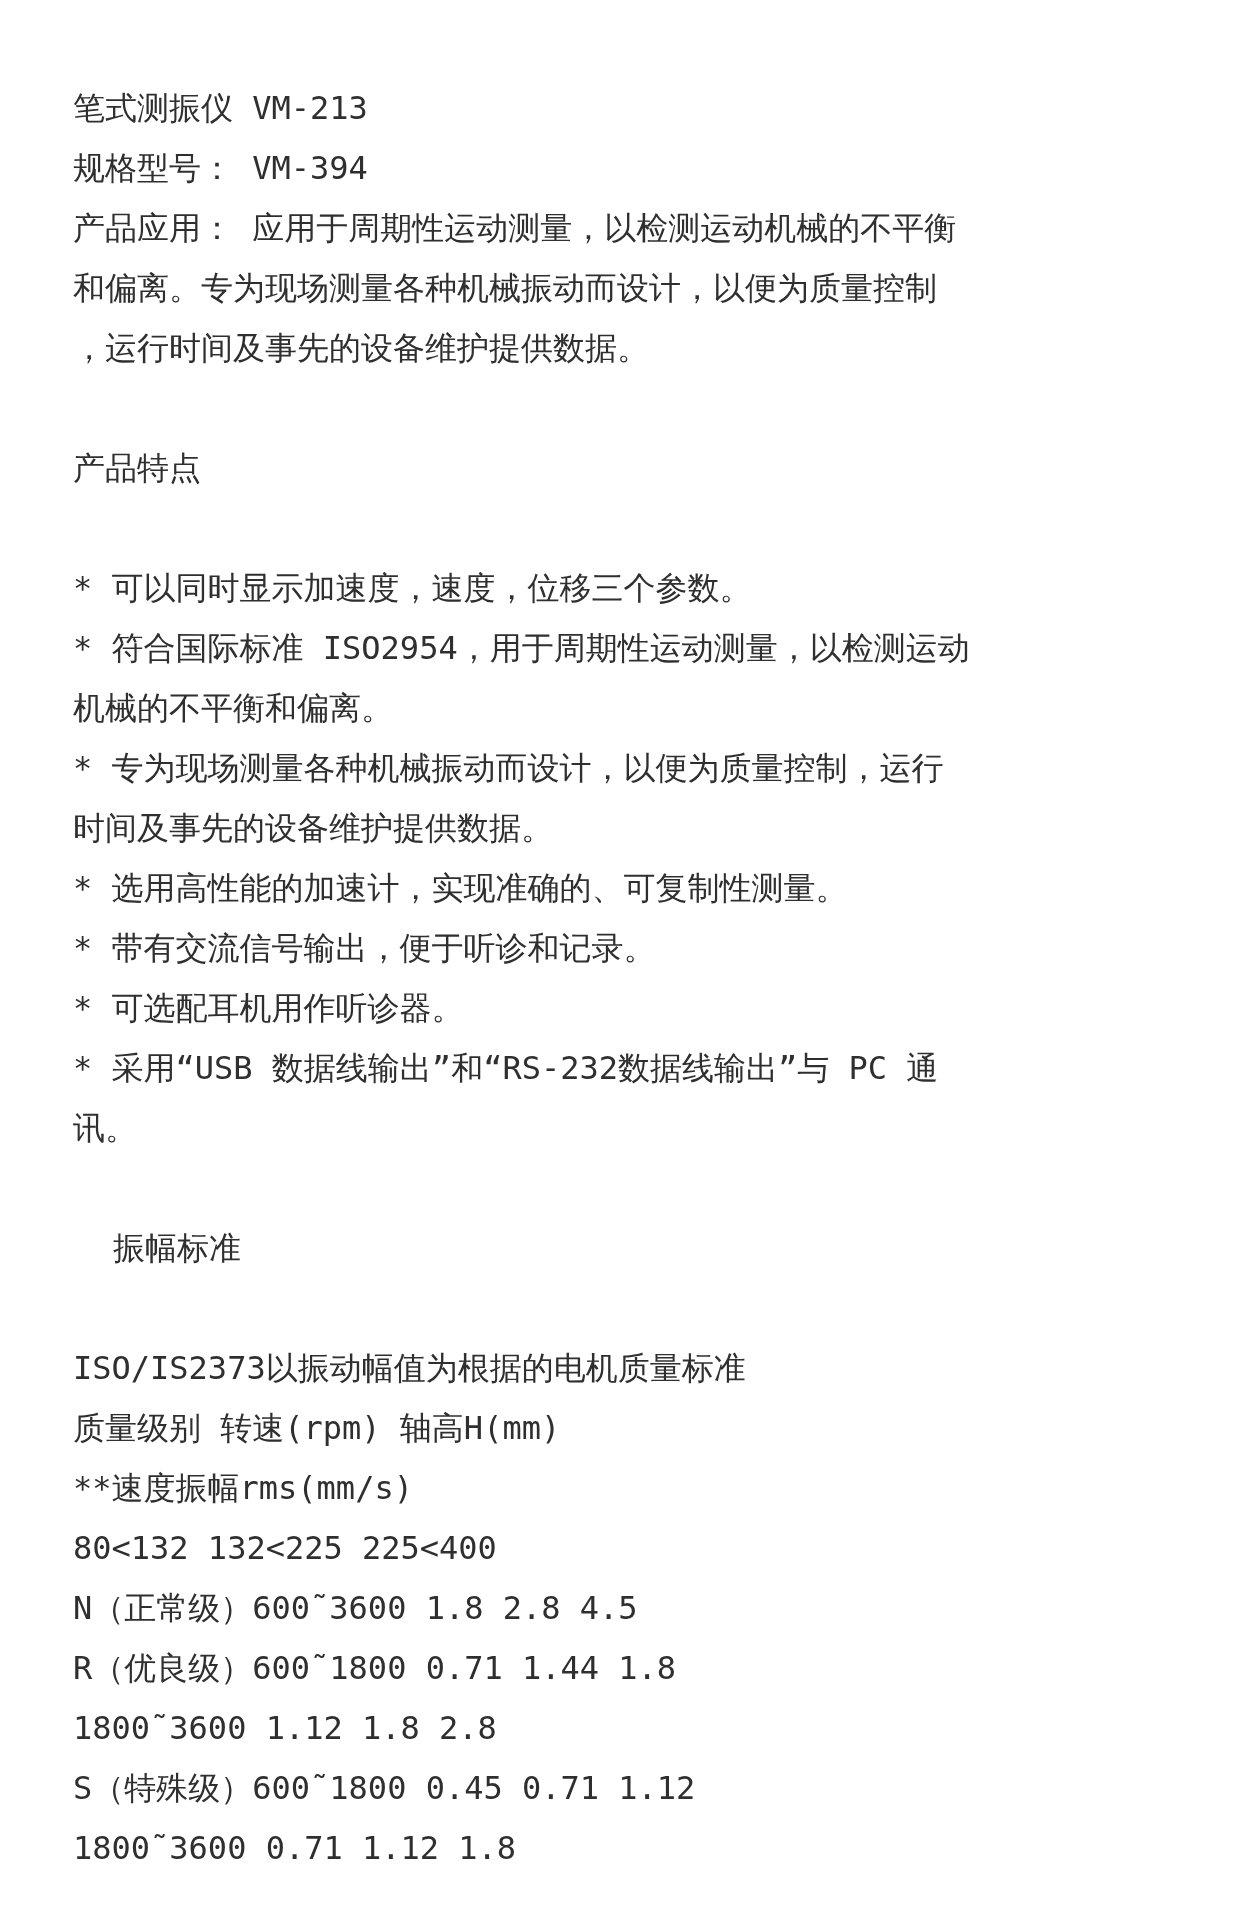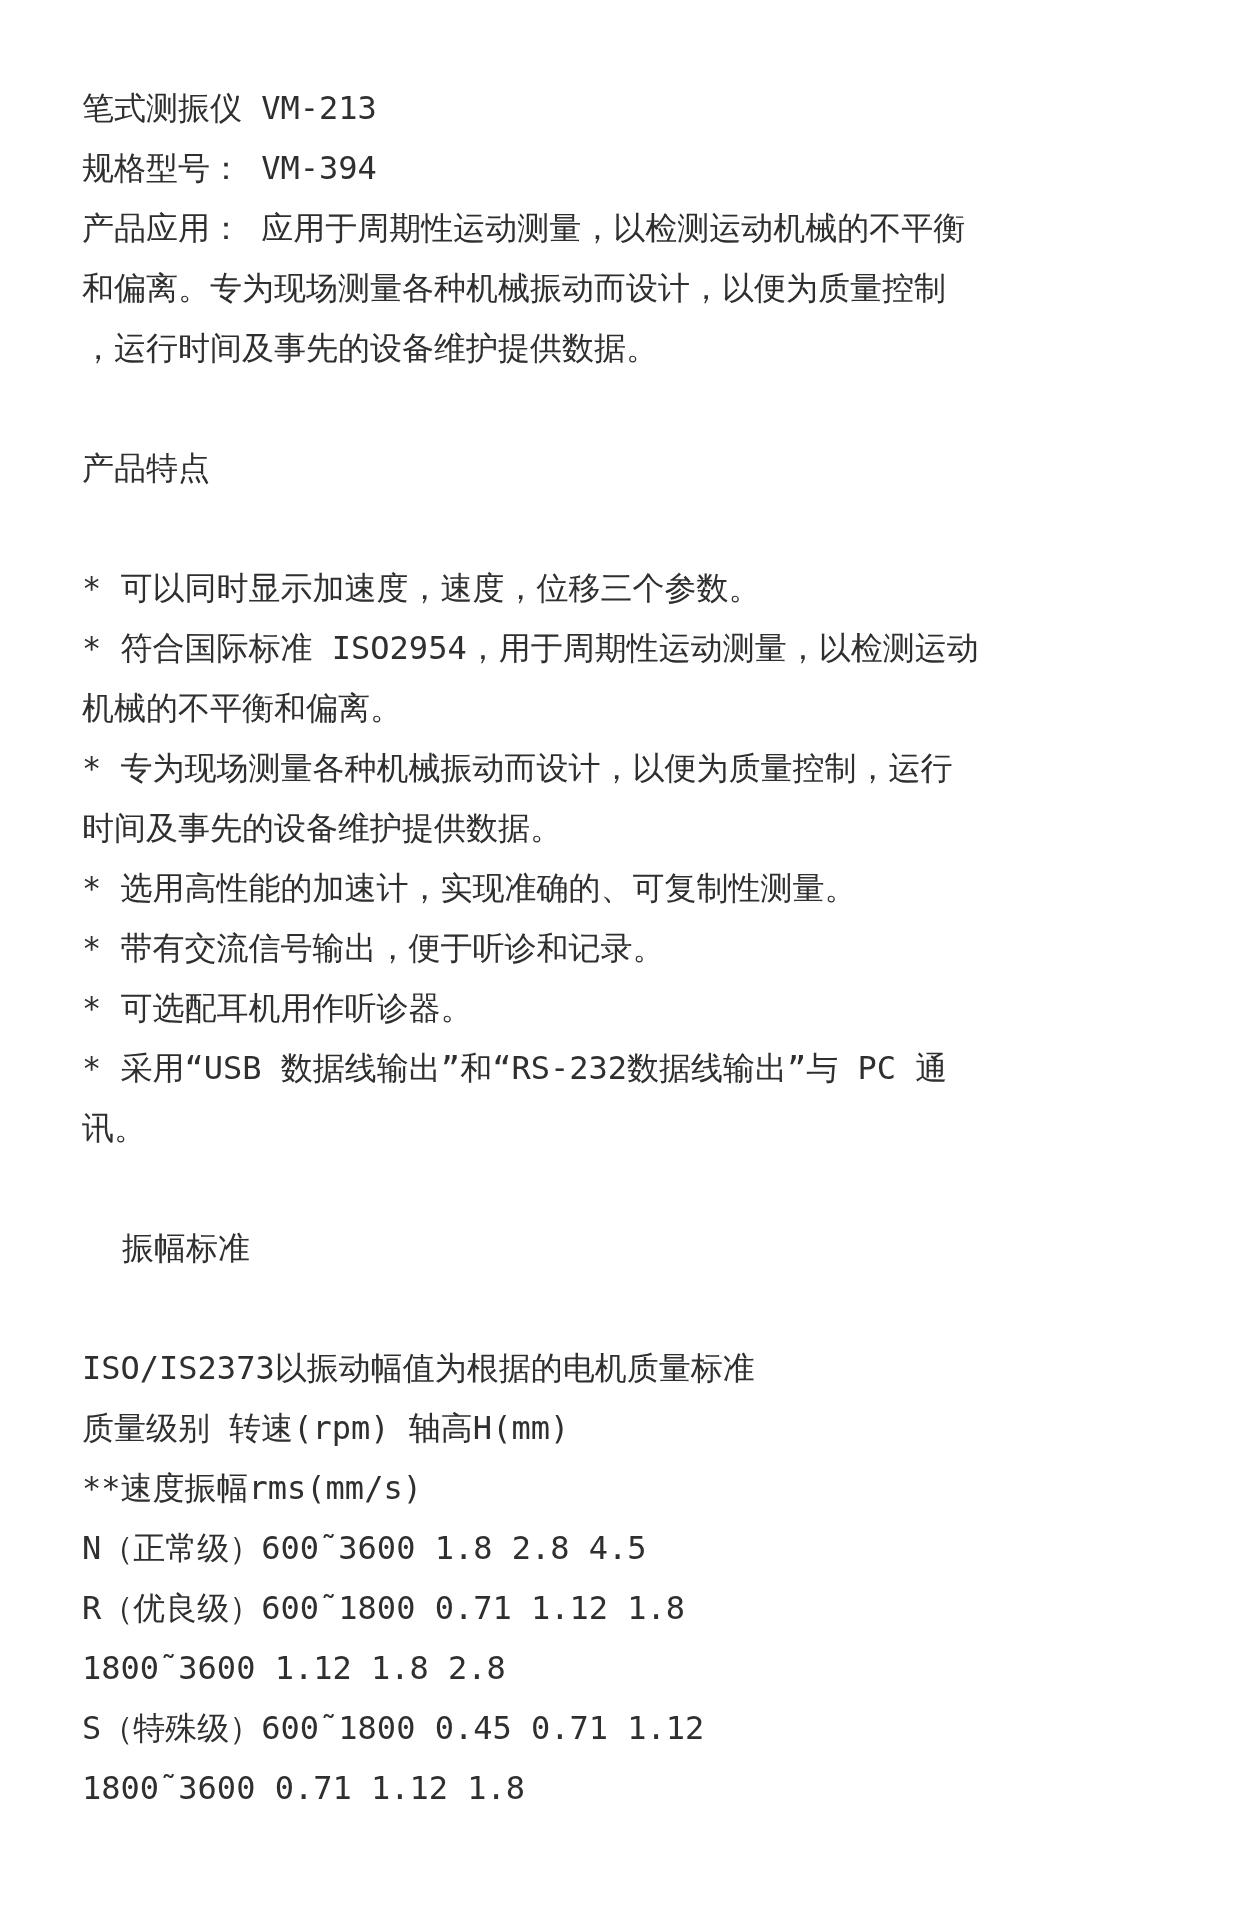--- a/index.html
+++ b/index.html
@@ -24,21 +24,21 @@
     .line {
       display: block;
       height: 60px;
       line-height: 60px;
       font-size: 32px;
       white-space: pre;
       letter-spacing: 0;
     }
     .blank { height: 60px; }
     .indent { padding-left: 40px; font-family: Liberation Serif, serif; }
-    .section { display: block; margin-left: 9px; }
+    .section { display: block; }
   </style>
 </head>
 <body>
 
 <div class="doc">
 
   <div class="section">
     <span class="line">笔式测振仪 VM-213</span>
     <span class="line"><span>规格型号：</span> <span>VM-394</span></span>
     <span class="line">产品应用： 应用于周期性运动测量，以检测运动机械的不平衡</span>
@@ -79,20 +79,21 @@
   </div>
 
   <div class="blank"></div>
 
   <div class="section">
     <span class="line indent">振幅标准</span>
     <div class="blank"></div>
     <span class="line">ISO/IS2373以振动幅值为根据的电机质量标准</span>
     <span class="line">质量级别 转速(rpm) 轴高H(mm)</span>
     <span class="line">**速度振幅rms(mm/s)</span>
+    <span class="line">80&lt;132 132&lt;225 225&lt;400</span>
     <span class="line">N（正常级）600˜3600 1.8 2.8 4.5</span>
-    <span class="line">R（优良级）600˜1800 0.71 1.12 1.8</span>
+    <span class="line">R（优良级）600˜1800 0.71 1.44 1.8</span>
     <span class="line">1800˜3600 1.12 1.8 2.8</span>
     <span class="line">S（特殊级）600˜1800 0.45 0.71 1.12</span>
     <span class="line">1800˜3600 0.71 1.12 1.8</span>
   </div>
 
 </div>
 
 </body></html>

